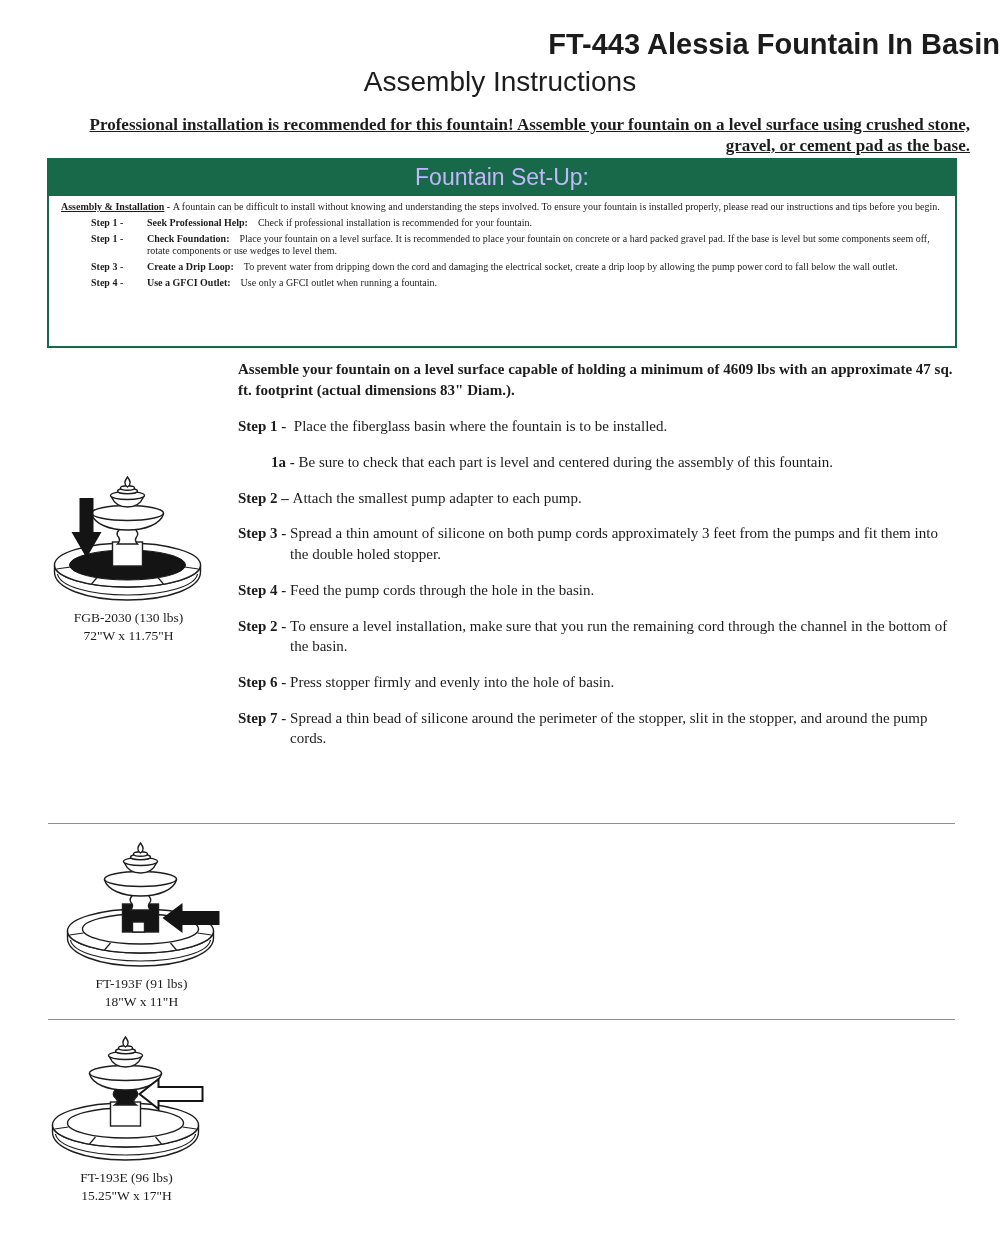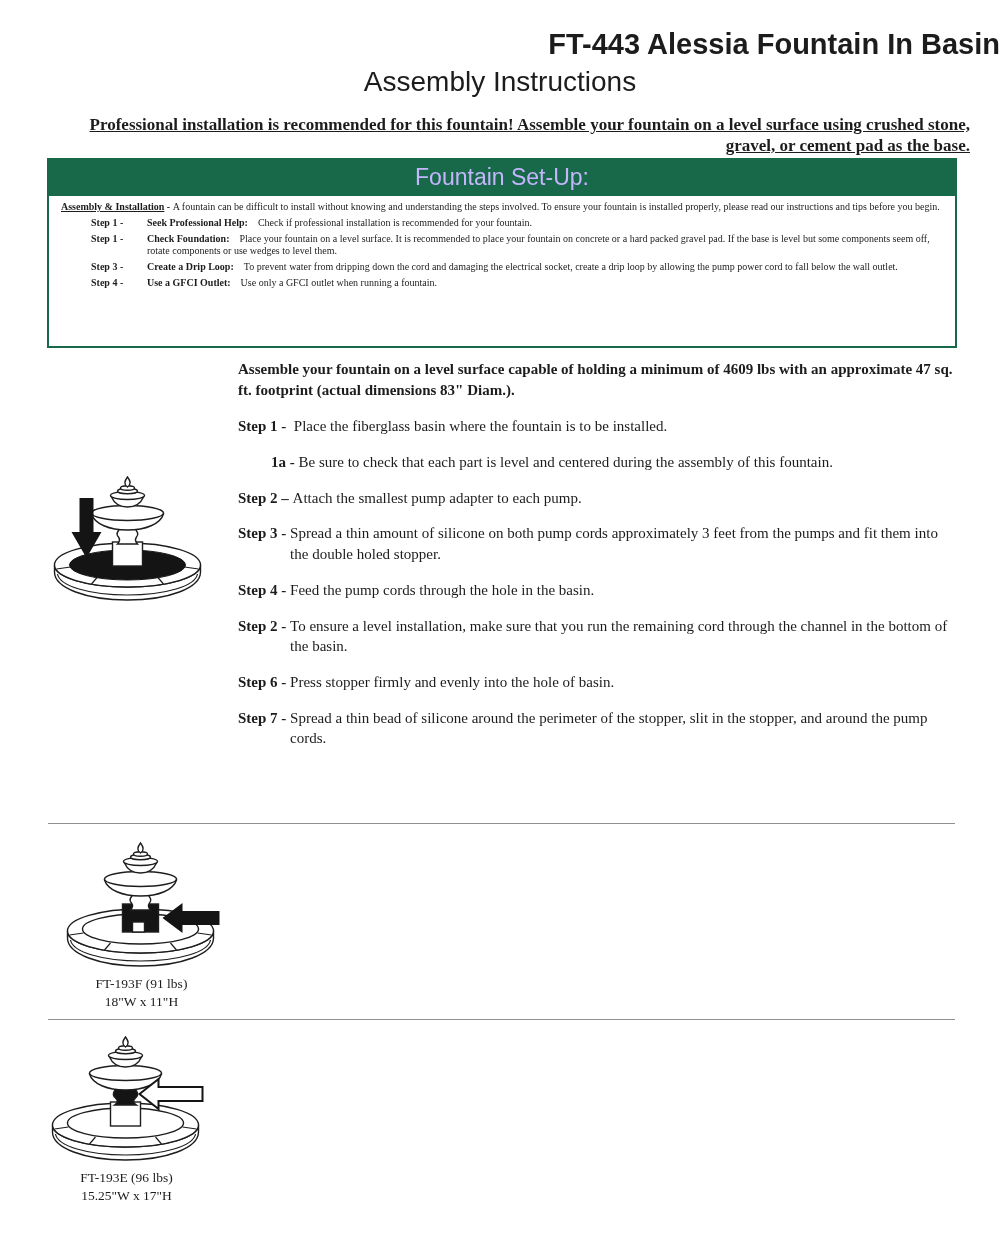--- a/index.html
+++ b/index.html
@@ -115,20 +115,24 @@
 
       <path class="ln" d="M64,23 C67,30 72,33 80,33 C88,33 93,30 96,23 Z"></path>
       <ellipse class="ln" cx="80" cy="21.5" rx="17" ry="4"></ellipse>
 
       <ellipse class="ln" cx="80" cy="17" rx="10" ry="2.8"></ellipse>
       <ellipse class="ln" cx="80" cy="14" rx="7" ry="2.2"></ellipse>
       <path class="ln" d="M80,3 C77,7 76,10 80,13 C84,10 83,7 80,3 Z"></path>
 
       <polygon class="arrow-solid" points="32,24 46,24 46,58 54,58 39,84 24,58 32,58"></polygon>
     </svg>
+    <div class="caption">
+      <div>FGB-2030 (130 lbs)</div>
+      <div>72"W x 11.75"H</div>
+    </div>
   </div>
 
   <div class="main-col">
     <p class="lead">Assemble your fountain on a level surface capable of holding a minimum of 4609 lbs with an approximate 47 sq. ft. footprint (actual dimensions 83" Diam.).</p>
 
     <div class="step">
       <span class="lbl">Step 1 -  </span>
       <span class="txt">Place the fiberglass basin where the fountain is to be installed.</span>
     </div>
     <div class="step substep">

